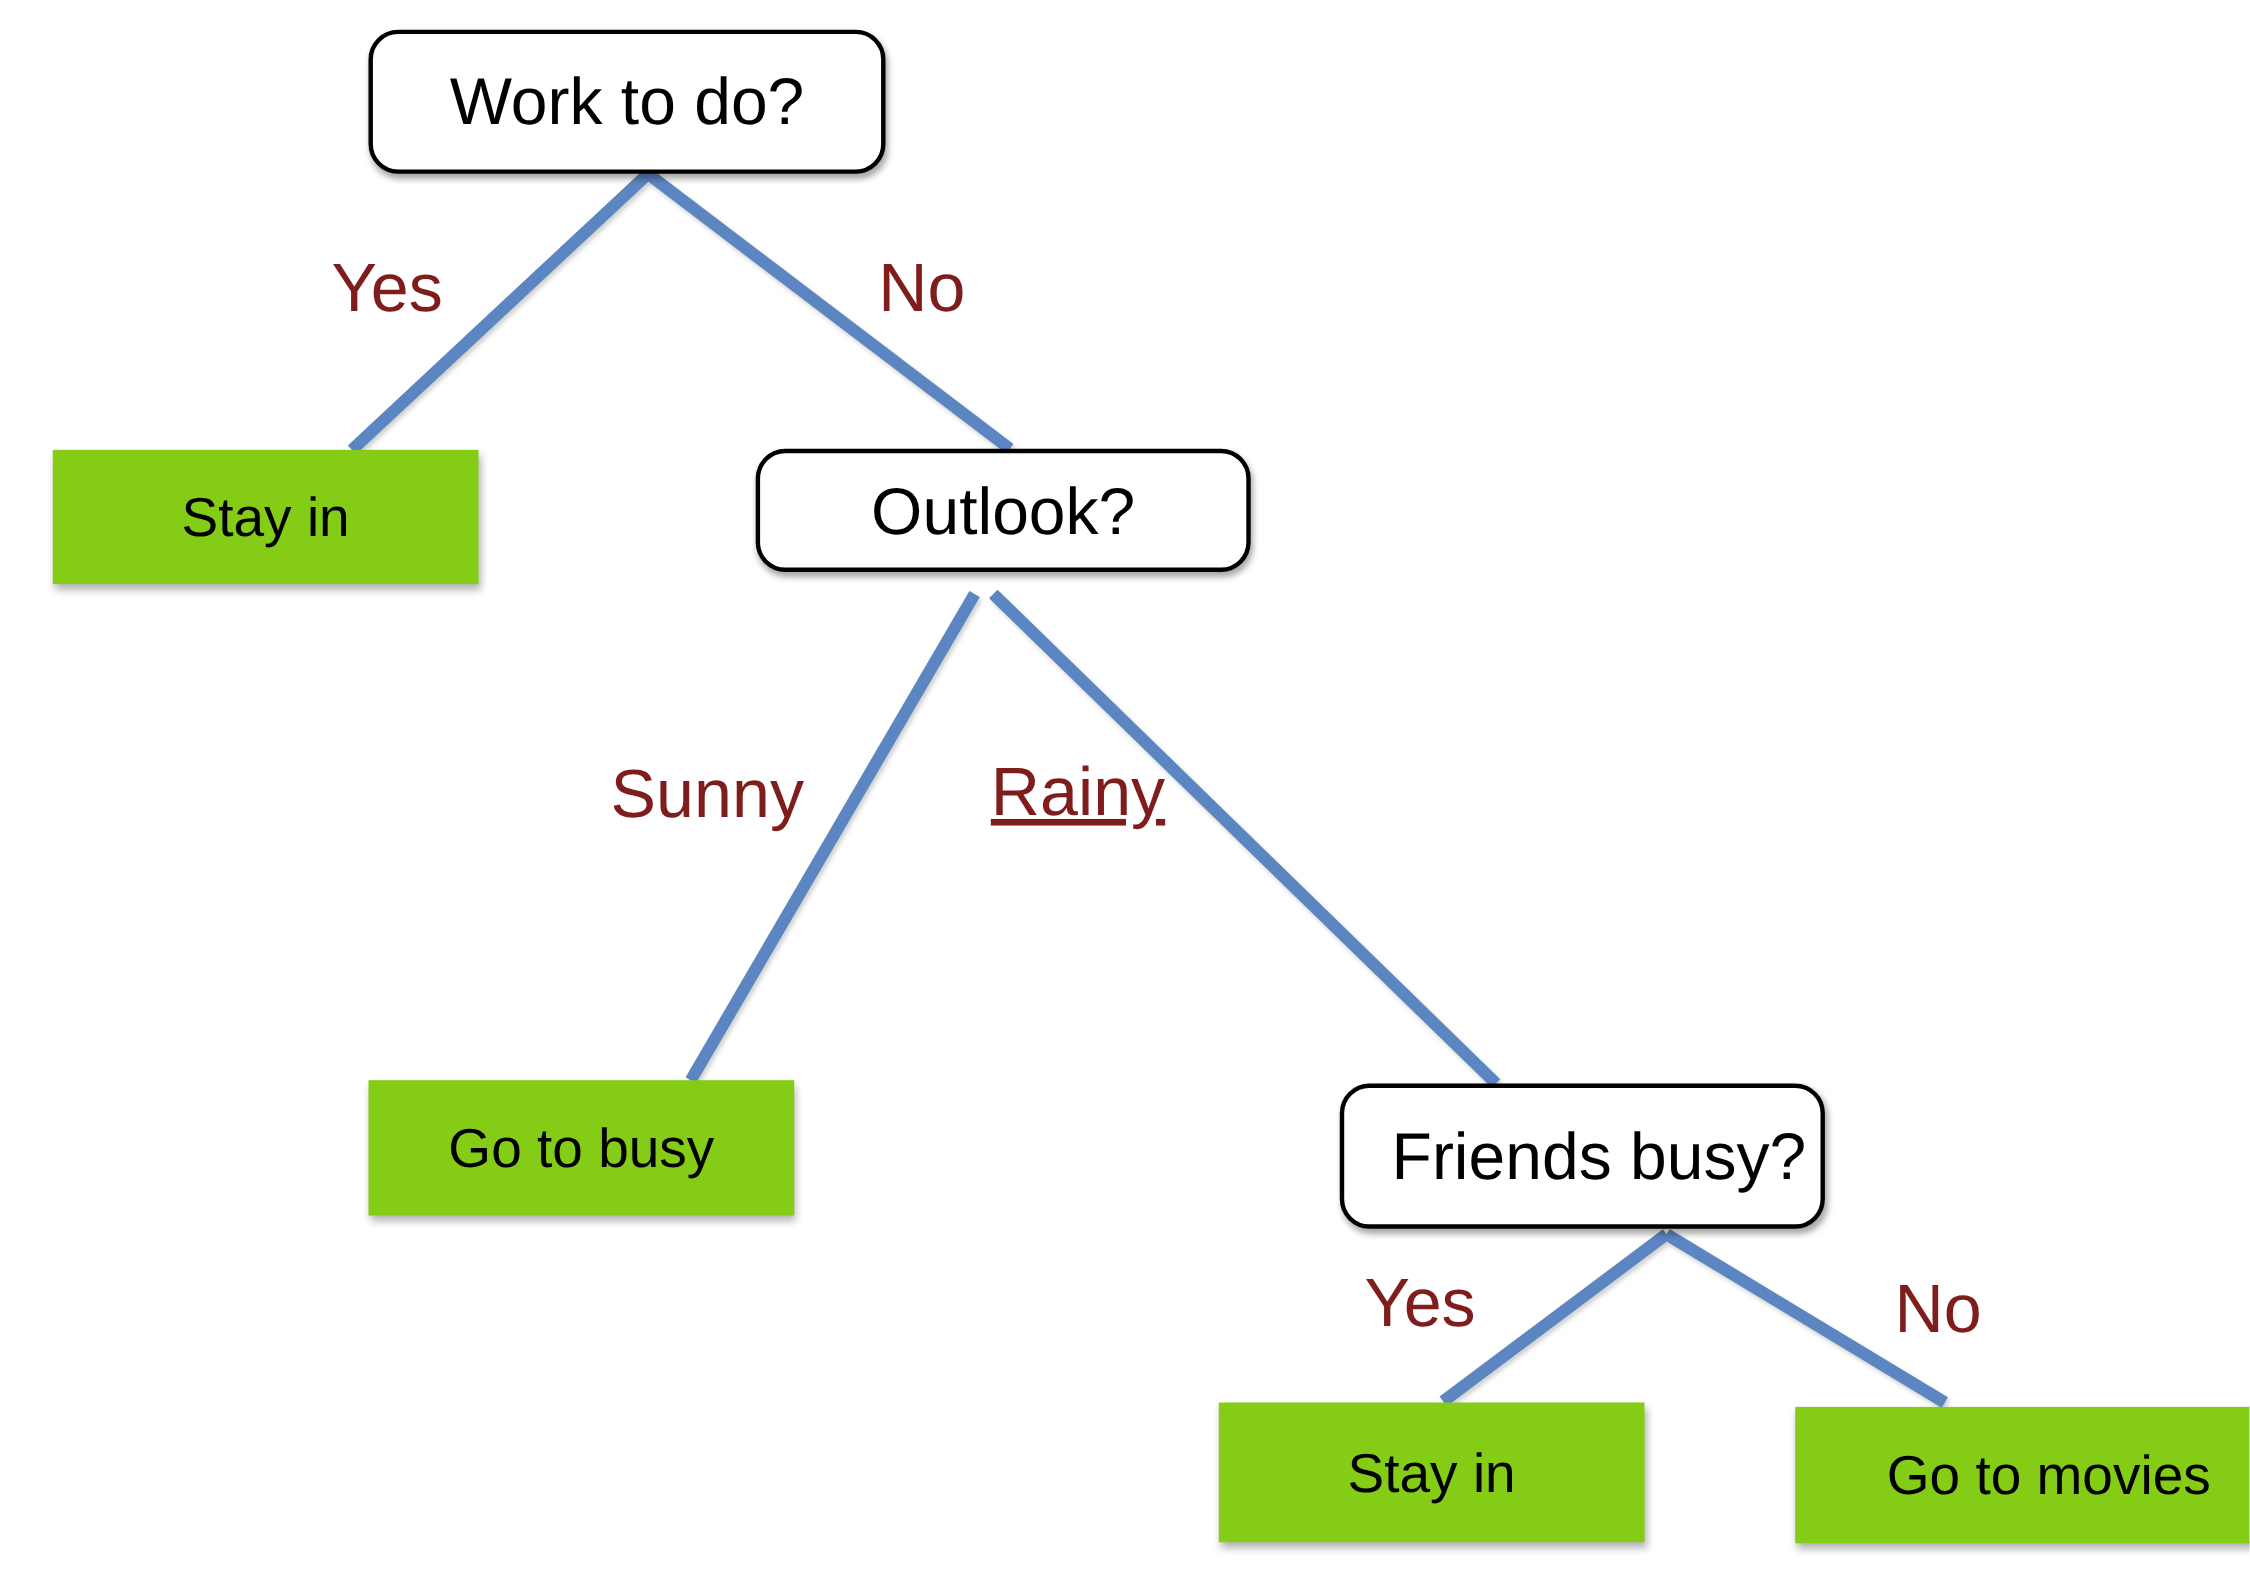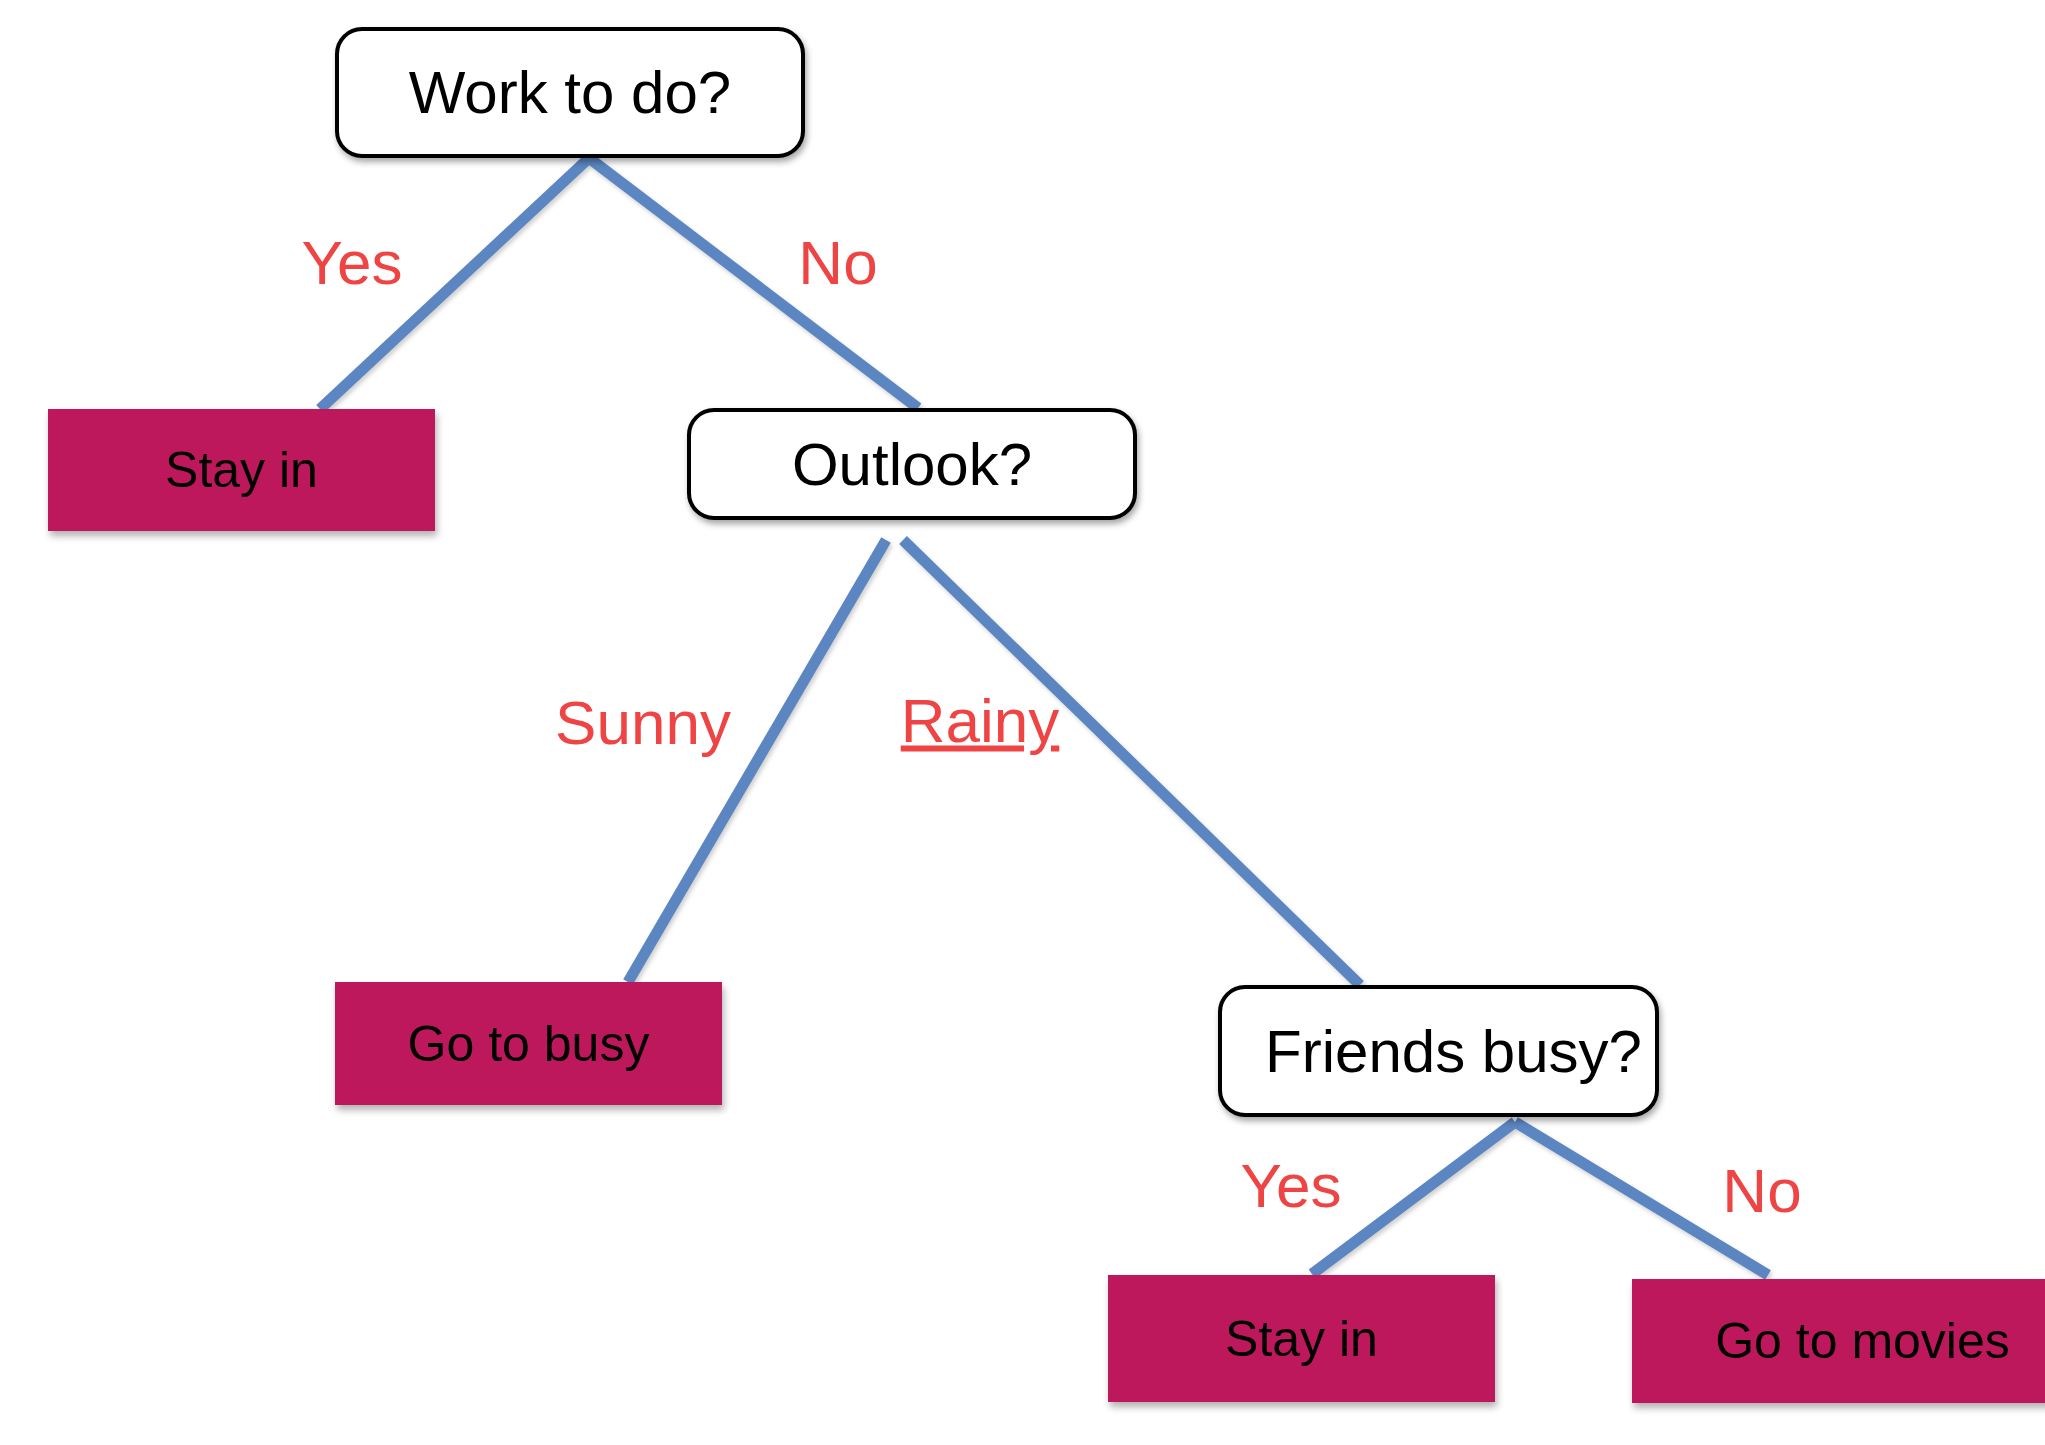--- a/index.html
+++ b/index.html
@@ -33,30 +33,30 @@
     box-sizing: border-box;
   }
   .node.decision {
     background: #ffffff;
     border: 4px solid #000000;
     border-radius: 27px;
     font-size: 60px;
     box-shadow: 2px 4px 6px rgba(0,0,0,0.35);
   }
   .node.leaf {
-    background: #be185d;
+    background: #84cc16;
     border: none;
     font-size: 50px;
     box-shadow: 2px 5px 7px rgba(0,0,0,0.30);
   }
   .edge-label {
     position: absolute;
     transform: translate(-50%, -50%);
     font-size: 62px;
-    color: #ef4444;
+    color: #7f1d1d;
     white-space: nowrap;
   }
 </style>
 </head>
 <body>
 
 <div class="canvas">
 
   <svg class="edges" width="2045" height="1445" viewBox="0 0 2045 1445">
     <line x1="589" y1="158" x2="320" y2="409" stroke-width="11" stroke="#5B86C1"></line>

